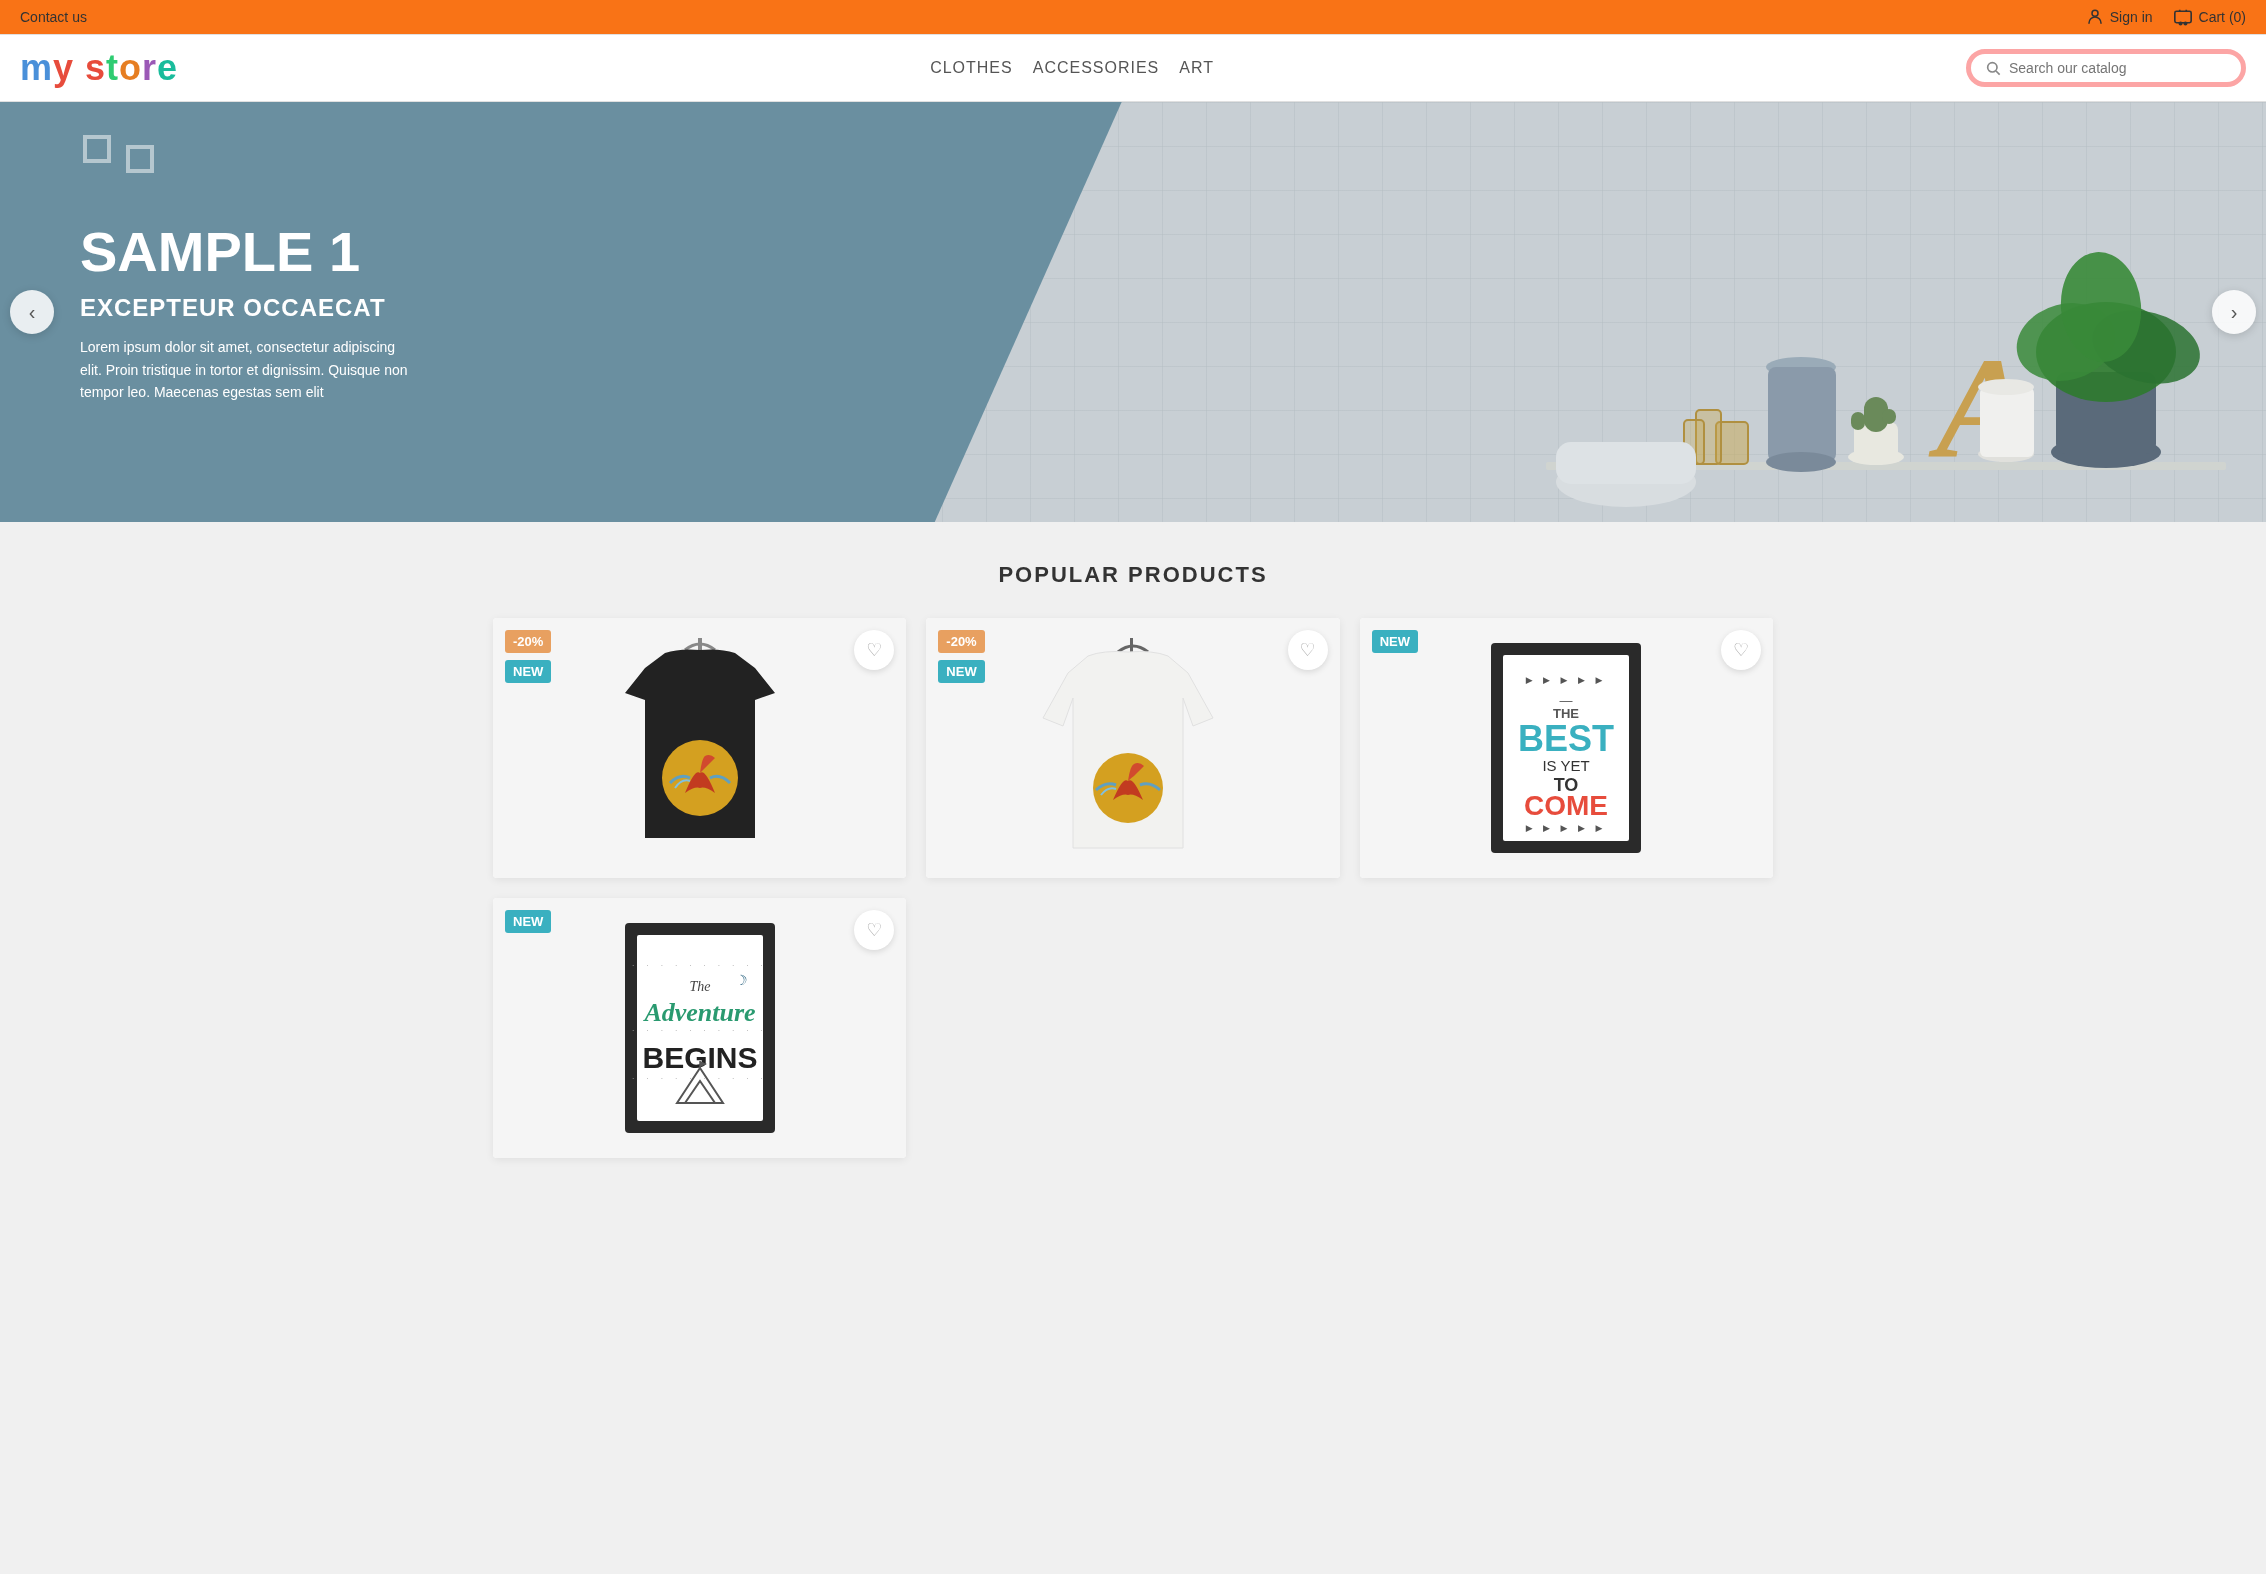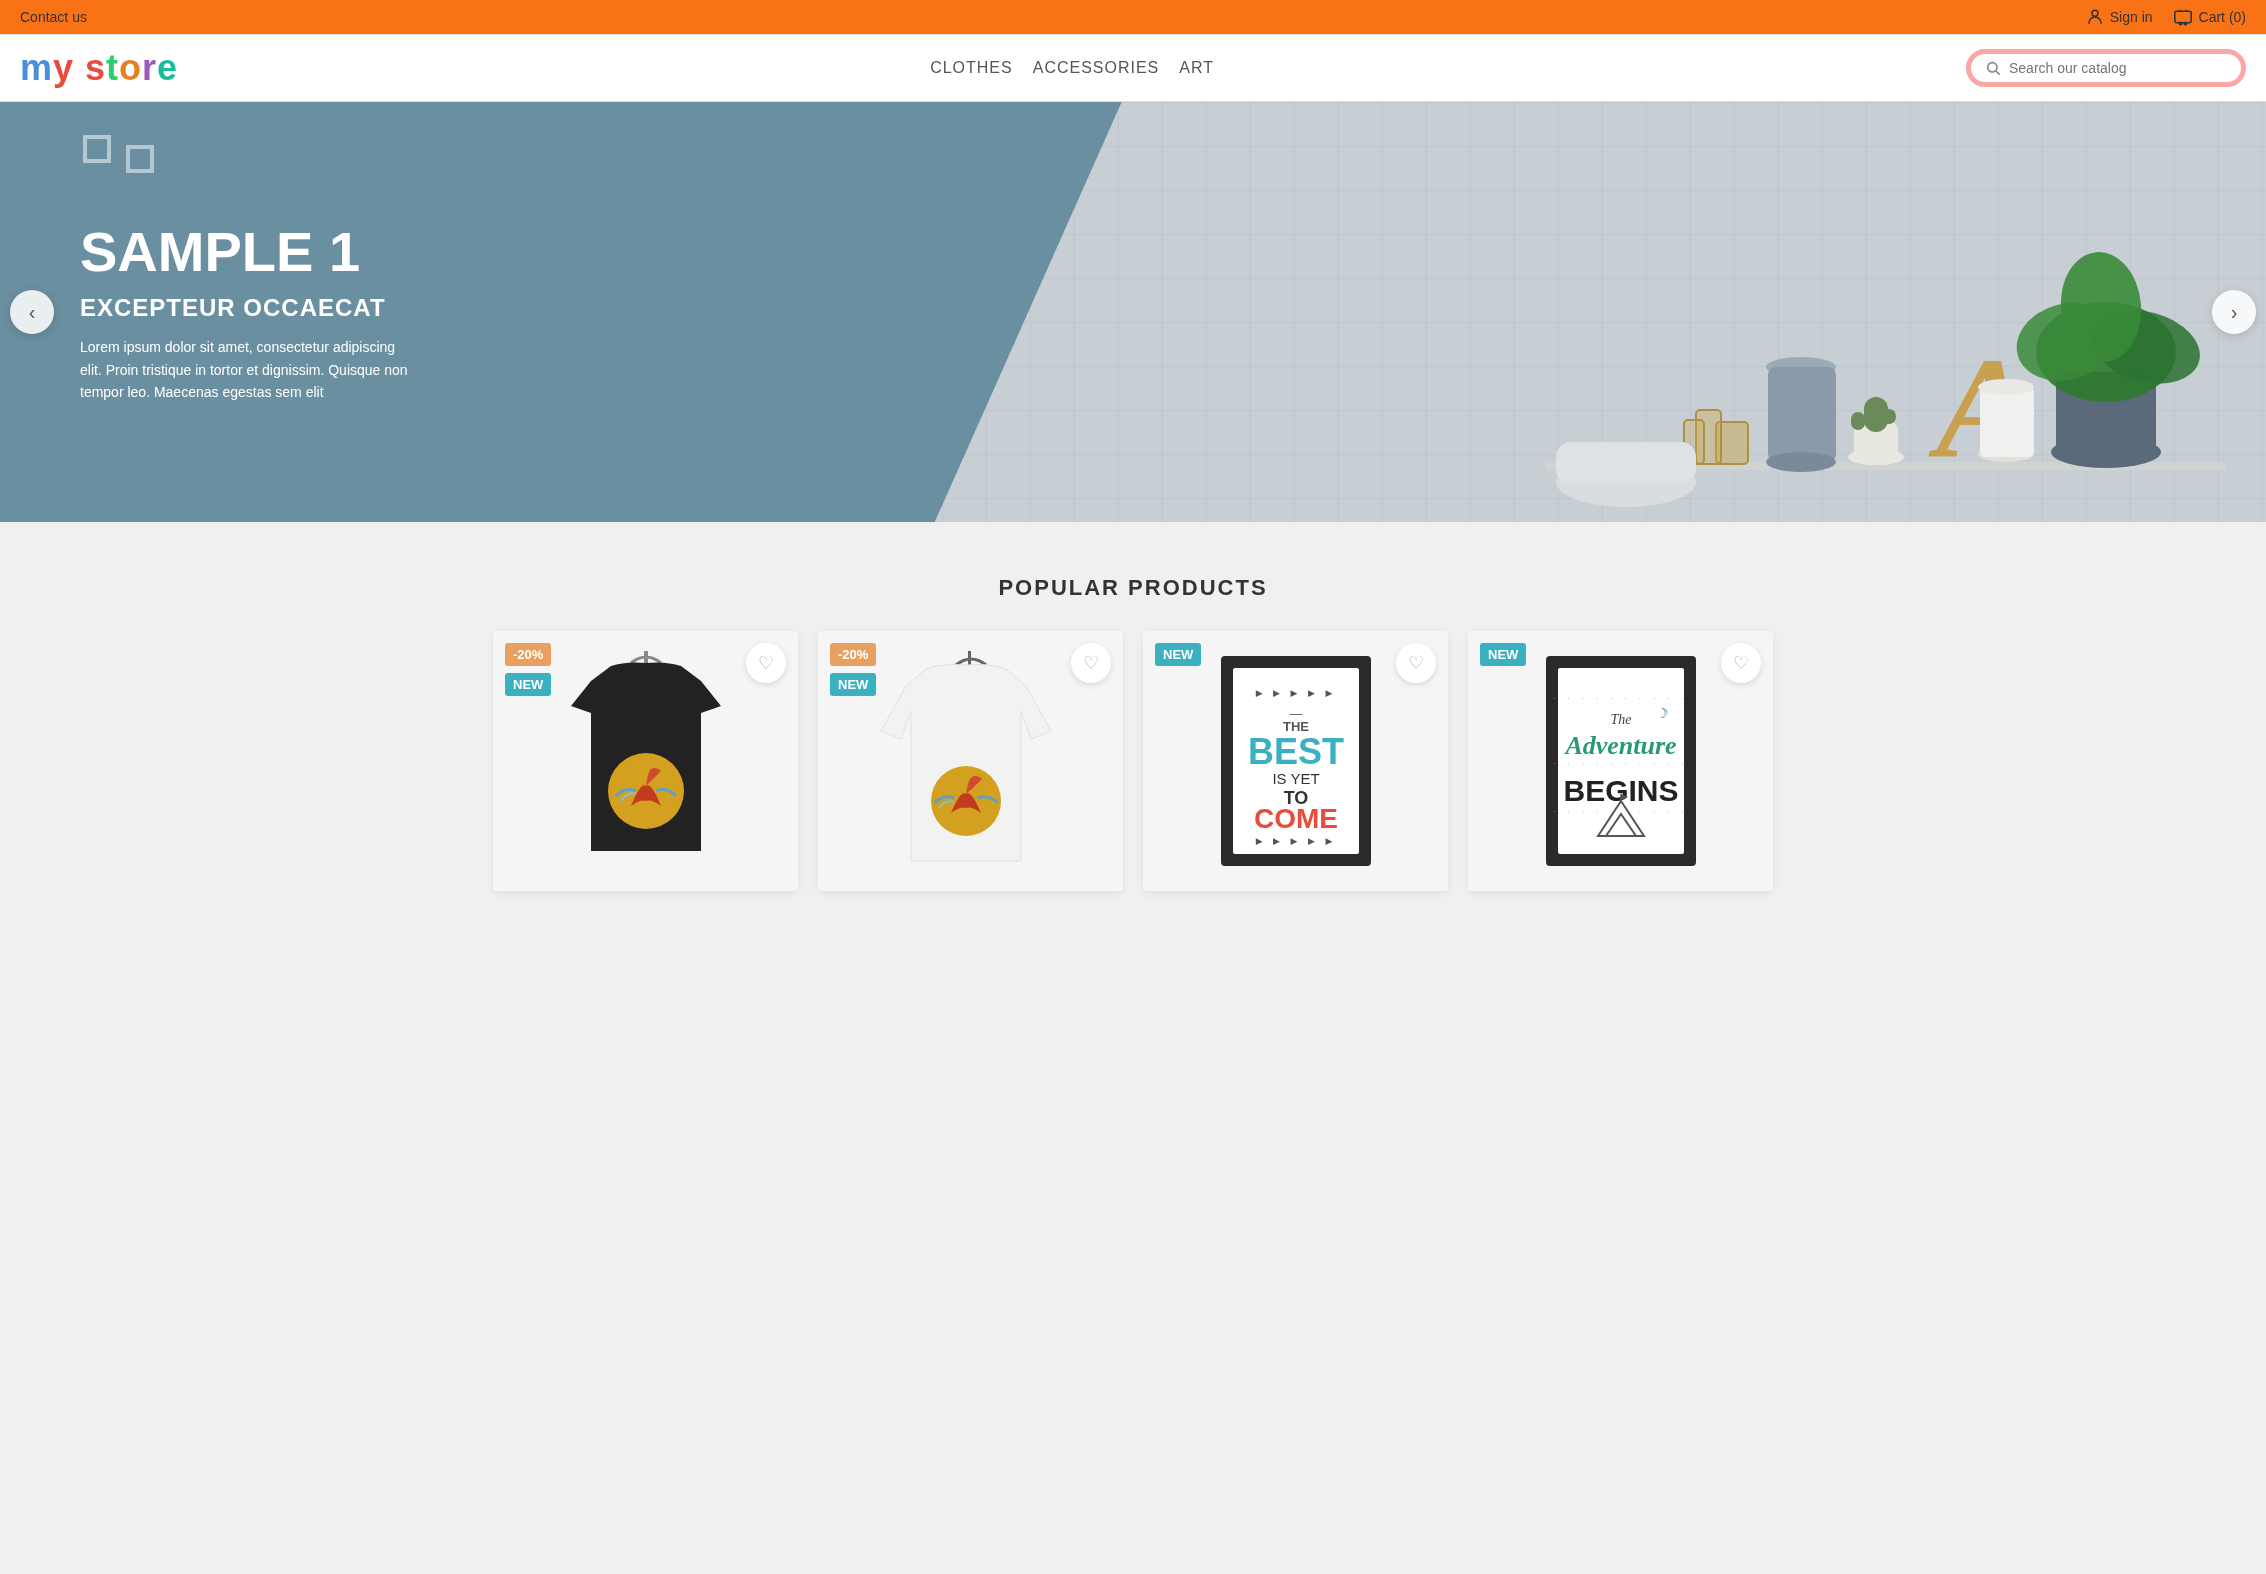--- a/index.html
+++ b/index.html
@@ -185,25 +185,24 @@
       background: #f0f0f0;
     }
     .section-title {
       text-align: center;
       font-size: 22px;
       font-weight: 700;
       letter-spacing: 2px;
       text-transform: uppercase;
       margin-bottom: 30px;
       color: #333;
-      margin-top: 13px;
     }
     .products-grid {
       display: grid;
-      grid-template-columns: repeat(4, 1fr);
+      grid-template-columns: repeat(3, 1fr);
       gap: 20px;
       max-width: 1280px;
       margin: 17px auto;
     }
     .product-card {
       background: #fff;
       border-radius: 4px;
       overflow: hidden;
       position: relative;
       box-shadow: 0 2px 8px rgba(0,0,0,0.07);

